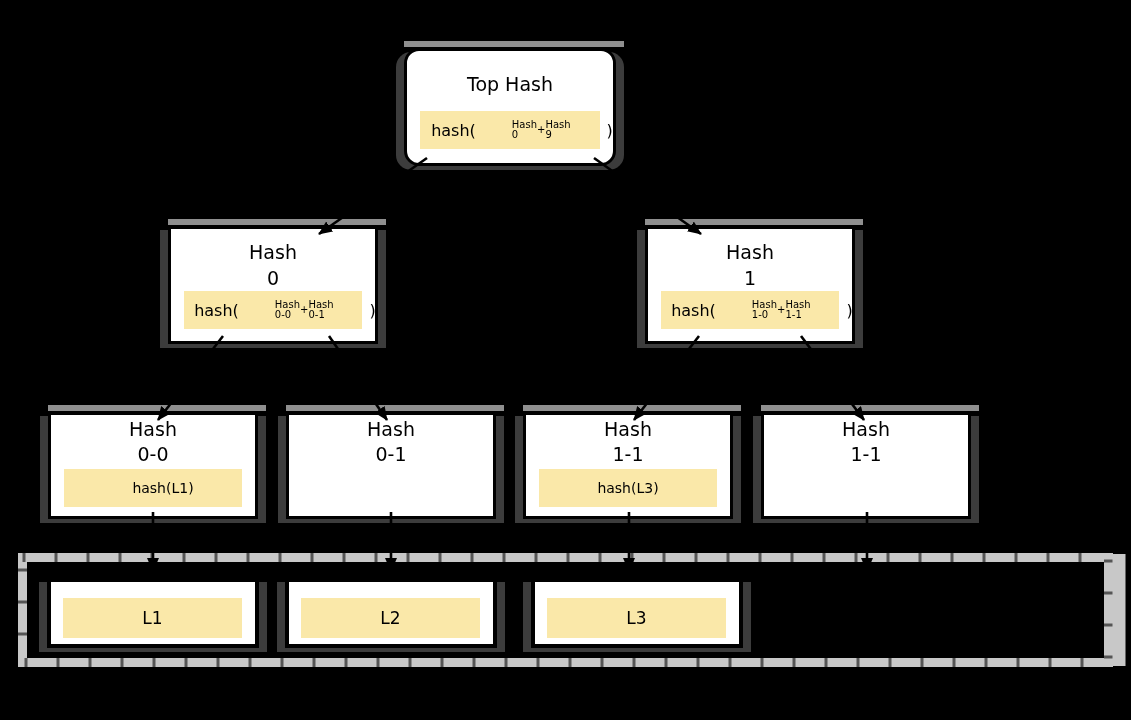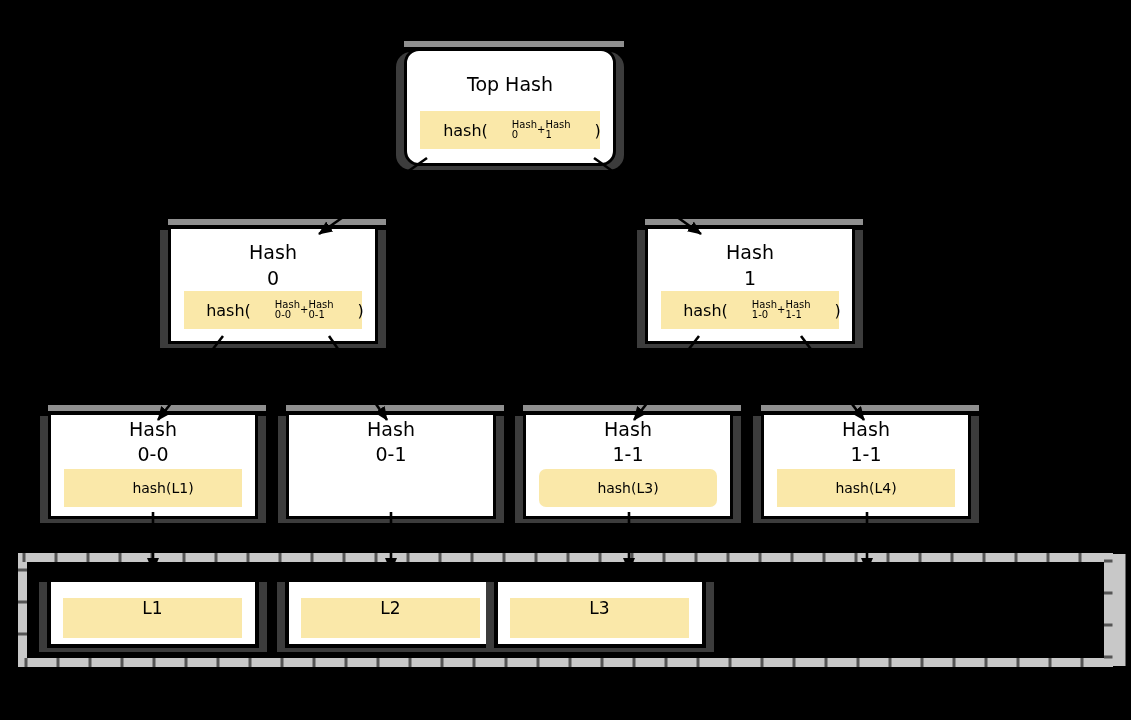--- a/index.html
+++ b/index.html
@@ -20,34 +20,34 @@
   .title{text-align:center;font-size:19px;line-height:26px;}
   .title span{display:block;}
   .t-top{padding-top:20px;}
   .t-mid{padding-top:10px;}
   .t-low{padding-top:2px;line-height:25px;}
   
   .strip{
     position:absolute;left:13px;right:13px;height:38px;background:#fae8a9;
     display:flex;align-items:center;justify-content:center;
   }
-  .strip-formula{gap:24px;padding-left:24px;}
+  .strip-formula{gap:36px;padding-left:24px;}
   .fn{font-size:16px;letter-spacing:0px;}
   .stack{display:flex;flex-direction:row;align-items:center;font-size:10px;line-height:10px;}
   .stack .op{line-height:8px;}
   .strip-simple{font-size:14px;}
   
   .leaf{
     position:absolute;box-sizing:border-box;background:#fff;border:4px solid #000;
     width:212px;height:70px;top:578px;
     box-shadow:8px 4px 0 #3c3c3c,-8px 4px 0 #3c3c3c;
   }
   .leaf .pad{
     position:absolute;left:12px;right:13px;top:16px;height:40px;background:#fae8a9;
-    display:flex;align-items:flex-start;justify-content:center;font-size:17px;
+    display:flex;align-items:center;justify-content:center;font-size:17px;
   }
   svg{display:block;}
 </style>
 </head>
 <body>
 
 <div class="stage">
 
   <svg class="layer" width="1131" height="720" viewBox="0 0 1131 720">
     <rect x="22.5" y="557.5" width="1086" height="105" fill="none" stroke="#c8c8c8" stroke-width="9"></rect>
@@ -57,21 +57,21 @@
 
   <div class="hbox" style="left:404px;top:48px;width:212px;height:118px;border-radius:15px;">
     <div class="title t-top">
       <span>Top Hash</span>
     </div>
     <div class="strip strip-formula" style="bottom:14px;">
       <span class="fn">hash(</span>
       <span class="stack">
         <span>Hash 0</span>
         <span class="op">+</span>
-        <span>Hash 1</span>
+        <span>Hash 9</span>
       </span>
       <span class="fn">)</span>
     </div>
   </div>
 
   <div class="hbox" style="left:168px;top:226px;width:210px;height:118px;">
     <div class="title t-mid">
       <span>Hash</span>
       <span>0</span>
     </div>
@@ -117,46 +117,43 @@
       <span>Hash</span>
       <span>0-1</span>
     </div>
   </div>
 
   <div class="hbox" style="left:523px;top:412px;width:210px;height:107px;">
     <div class="title t-low">
       <span>Hash</span>
       <span>1-1</span>
     </div>
-    <div class="strip strip-simple" style="bottom:9px;border-radius:7px;">
+    <div class="strip strip-simple" style="bottom:9px;">
       <span>hash(L3)</span>
     </div>
   </div>
 
   <div class="hbox" style="left:761px;top:412px;width:210px;height:107px;">
     <div class="title t-low">
       <span>Hash</span>
       <span>1-1</span>
-    </div>
-    <div class="strip strip-simple" style="bottom:9px;">
-      <span>hash(L4)</span>
     </div>
   </div>
 
   <div class="leaf" style="left:47px;">
     <div class="pad">
       <span>L1</span>
     </div>
   </div>
   <div class="leaf" style="left:285px;">
     <div class="pad">
       <span>L2</span>
     </div>
   </div>
-  <div class="leaf" style="left:494px;">
+  <div class="leaf" style="left:531px;">
     <div class="pad">
       <span>L3</span>
     </div>
   </div>
 
   <svg class="layer" style="pointer-events:none;" width="1131" height="720" viewBox="0 0 1131 720">
     <defs>
       <marker id="ah" markerUnits="userSpaceOnUse" markerWidth="16" markerHeight="14" refX="13" refY="6" orient="auto">
         <path d="M0,0 L14,6 L0,12 Z" fill="#000"></path>
       </marker>

